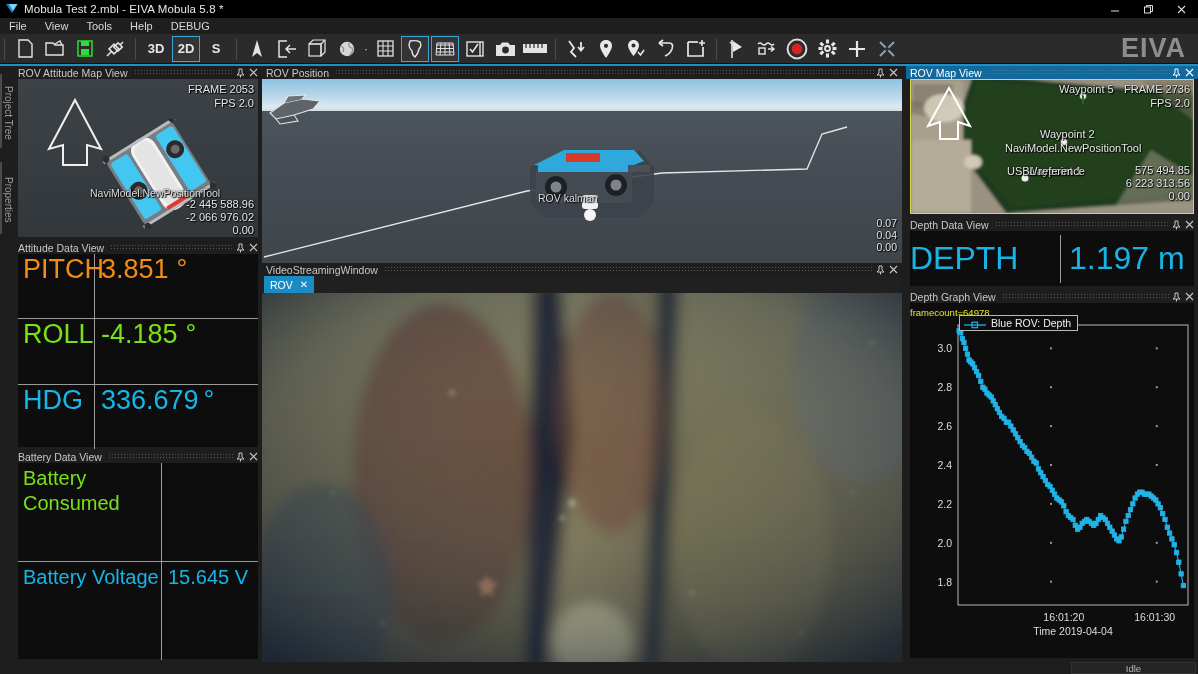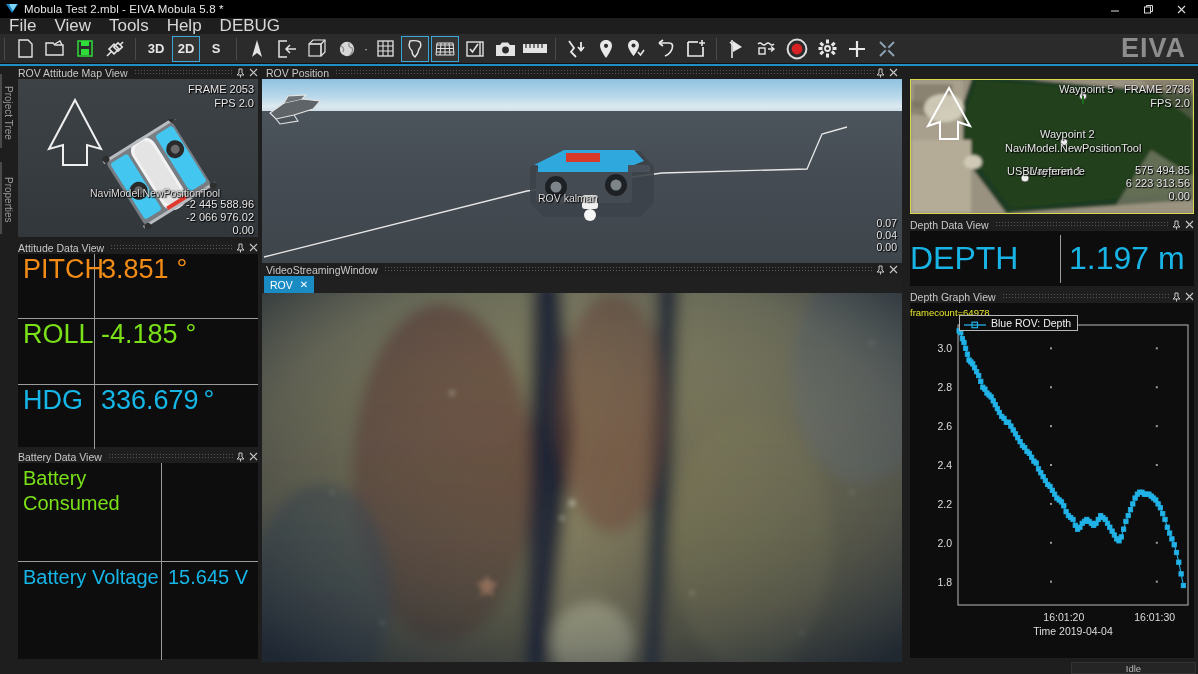--- a/index.html
+++ b/index.html
@@ -26,21 +26,21 @@
      border-left:4px solid transparent; border-right:4px solid transparent; border-top:7px solid #7fd4f5; }
   .title-text { white-space:nowrap; letter-spacing:.1px; }
   .win-ctrls { margin-left:auto; display:flex; height:18px; }
   .win-btn { width:33px; height:18px; display:flex; align-items:center; justify-content:center;
      color:#dcdcdc; font-size:11px; }
   .win-btn svg { display:block; }
 
   
   .menubar {
     position:absolute; left:0; top:18px; width:1198px; height:16px;
-    background:#1e1e1e; display:flex; align-items:center; color:#d8d8d8; font-size:17px;
+    background:#1e1e1e; display:flex; align-items:center; color:#d8d8d8; font-size:11px;
   }
   .menu-item { padding:0 9px; height:16px; line-height:16px; }
 
   
   .toolbar {
     position:absolute; left:0; top:34px; width:1198px; height:30px;
     background:#2b2b2b; border-bottom:1px solid #111;
     display:flex; align-items:center;
   }
   .tb-btn { width:28px; height:26px; margin:0 1px; display:flex; align-items:center; justify-content:center; }
@@ -656,20 +656,36 @@
           <circle cx="590" cy="200" r="2" fill="#dfe3d8" opacity="0.5"></circle>
           <circle cx="70" cy="200" r="2" fill="#dfe3d8" opacity="0.5"></circle>
           <circle cx="610" cy="50" r="2.5" fill="#e8e8d8" opacity="0.5"></circle>
         </g>
         <rect width="640" height="369" fill="url(#vign)"></rect>
       </svg>
     </div>
   </div>
 
   <div class="panel" id="rovMap">
+    <div class="panel-head active">
+      <span class="ph-title">ROV Map View</span>
+      <span class="ph-grip"></span>
+      <span class="ph-btns">
+        <span class="ph-btn">
+          <svg width="9" height="10" viewBox="0 0 9 10">
+              <path d="M3 1 H6 V5 L8 7 H1 L3 5 Z M4.5 7 V9.5" fill="none" stroke="#ffffff" stroke-width="1"></path>
+            </svg>
+        </span>
+        <span class="ph-btn">
+          <svg width="9" height="9" viewBox="0 0 9 9">
+              <path d="M1 1 L8 8 M8 1 L1 8" stroke="#ffffff" stroke-width="1.1"></path>
+            </svg>
+        </span>
+      </span>
+    </div>
     <div class="map-canvas">
       <svg width="282" height="133" viewBox="0 0 282 133" preserveAspectRatio="none">
         <defs>
           <filter id="mblur">
               <feGaussianBlur stdDeviation="1.4"></feGaussianBlur>
             </filter>
         </defs>
         <rect width="282" height="133" fill="#8e8675"></rect>
         <g filter="url(#mblur)">
           <rect x="0" y="0" width="282" height="133" fill="#9a9281"></rect>

